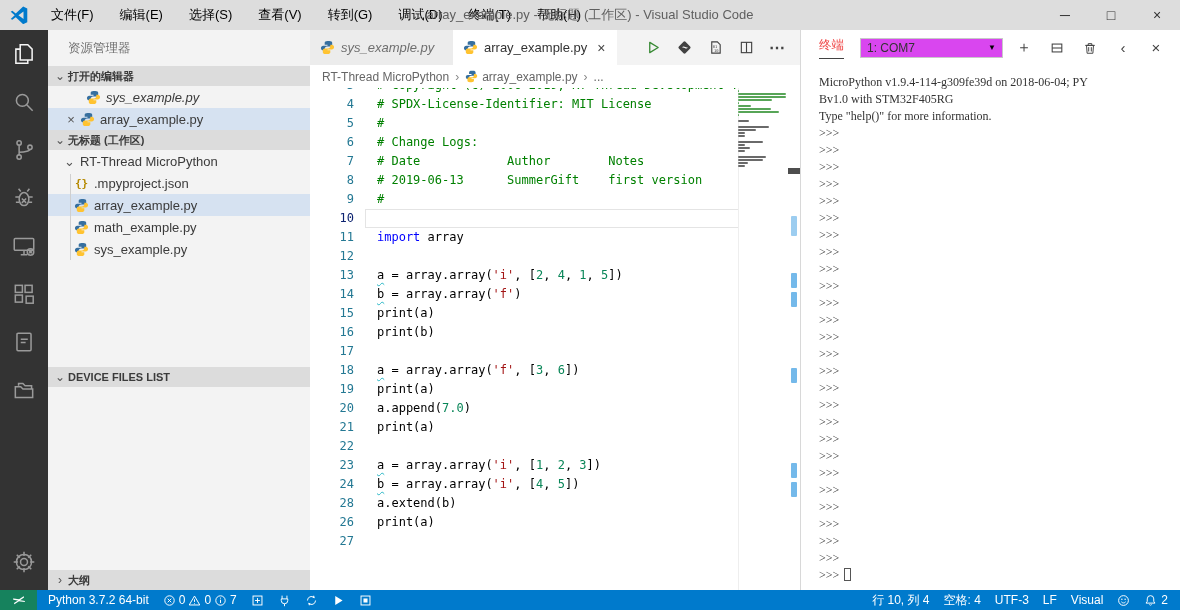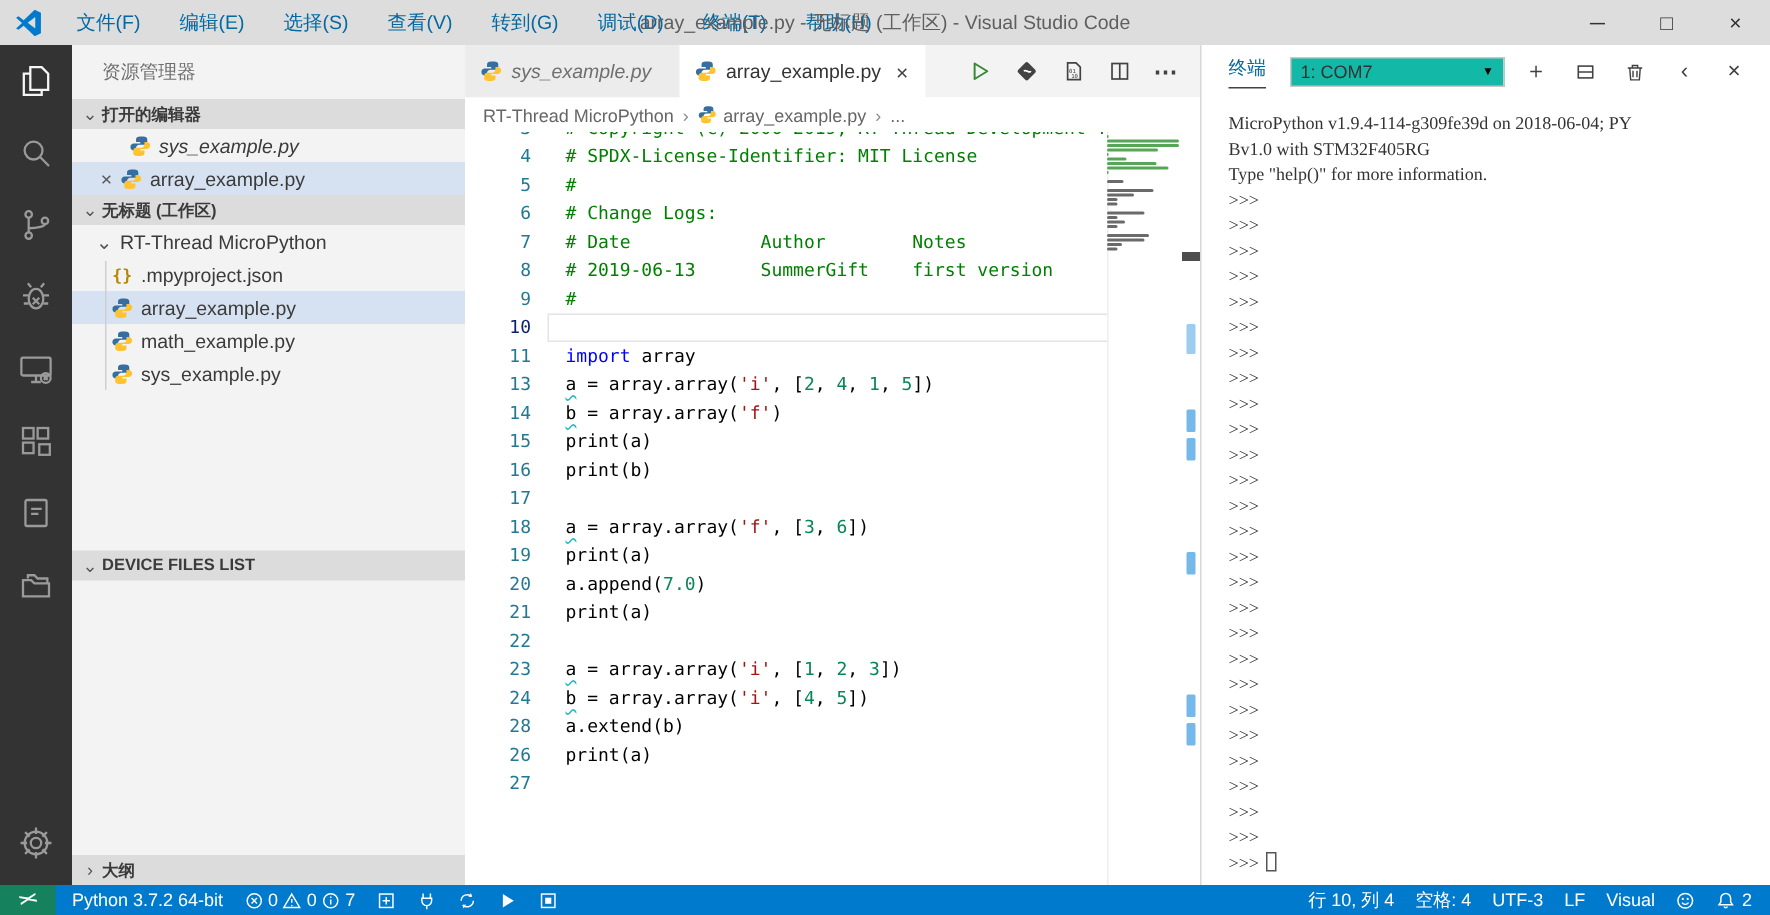--- a/index.html
+++ b/index.html
@@ -2,21 +2,21 @@
 <html><head>
 <meta charset="utf-8">
 <style>
   * { margin:0; padding:0; box-sizing:border-box; }
   html,body { width:1180px; height:610px; overflow:hidden; font-family:"Liberation Sans",sans-serif; background:#fff; }
 
   
   .titlebar { position:absolute; left:0; top:0; width:1180px; height:30px; background:#dddddd; display:flex; align-items:center; }
   .vslogo { width:18px; height:18px; margin:0 10px 0 10px; flex:none; }
   .menus { display:flex; align-items:center; height:100%; }
-  .menu-item { padding:0 13px; font-size:13px; color:#0369a1; line-height:30px; cursor:default;text-align:right; }
+  .menu-item { padding:0 13px; font-size:13px; color:#000000; line-height:30px; cursor:default;text-align:right; }
   .win-title { position:absolute; left:0; right:0; text-align:center; font-size:13px; color:#5f5f5f; pointer-events:none; }
   .win-controls { margin-left:auto; display:flex; height:100%; }
   .win-btn { width:46px; height:100%; display:flex; align-items:center; justify-content:center; font-size:14px; color:#333; }
 
   
   .main { position:absolute; left:0; top:30px; width:1180px; height:560px; display:flex; }
 
   
   .activitybar { width:48px; background:#333333; position:relative; flex:none; }
   .act-icon { width:48px; height:48px; display:flex; align-items:center; justify-content:center; }
@@ -74,22 +74,22 @@
   .mm-bar { height:2px; margin-bottom:1px; border-radius:1px; }
   .mm-band { position:absolute; left:-2px; right:-2px; height:4px; background:#cfe6fa; z-index:-1; }
   .ruler { position:absolute; right:0; top:0; width:10px; bottom:0; }
   .ruler-mark { position:absolute; left:1px; width:6px; background:#74b9ea; border-radius:1px; }
   .ruler-dark { position:absolute; right:-2px; width:14px; height:6px; top:80px; background:#4d4d4d; }
   .editor-border { position:absolute; right:61px; top:0; bottom:0; width:1px; background:#eeeeee; }
 
   
   .panel { width:380px; flex:none; background:#ffffff; border-left:1px solid #d8d8d8; display:flex; flex-direction:column; }
   .panel-header { height:35px; display:flex; align-items:center; flex:none; padding-left:18px; }
-  .panel-tab { font-size:12.5px; color:#0369a1; padding-bottom:4px; border-bottom:1.5px solid #424242; margin-right:16px; }
-  .term-select { width:143px; height:20px; border:1px solid #c8c8c8; background:#14b8a6; font-size:12px; color:#333; display:flex; align-items:center; padding:0 6px; }
+  .panel-tab { font-size:12.5px; color:#ef4444; padding-bottom:4px; border-bottom:1.5px solid #424242; margin-right:16px; }
+  .term-select { width:143px; height:20px; border:1px solid #c8c8c8; background:#d946ef; font-size:12px; color:#333; display:flex; align-items:center; padding:0 6px; }
   .term-select .caret { margin-left:auto; font-size:8px; color:#000; }
   .panel-icons { margin-left:auto; display:flex; align-items:center; gap:17px; padding-right:16px; color:#424242; }
   .p-icon { width:16px; height:16px; display:flex; align-items:center; justify-content:center; font-size:15px; }
   .terminal { flex:1; overflow:hidden; padding:9px 0 0 18px; font-family:Liberation Serif, serif; font-size:12px; color:#333; }
   .t-line { height:17px; line-height:17px; white-space:pre; }
   .t-cursor { display:inline-block; width:7px; height:13px; border:1px solid #555; vertical-align:-2px; margin-left:5px; }
 
   
   .statusbar { position:absolute; left:0; top:590px; width:1180px; height:20px; background:#007acc; color:#fff; display:flex; align-items:center; font-size:12px; }
   .remote { width:37px; height:20px; background:#16825d; display:flex; align-items:center; justify-content:center; font-size:11px; font-weight:bold; letter-spacing:-1px; }
@@ -326,20 +326,21 @@
         <div class="code-content" id="code-content">
             <div class="cl"><span class="ln">3</span><span class="lt"><span class="tok-c"># Copyright (c) 2006-2019, RT-Thread Development Team</span></span></div>
             <div class="cl"><span class="ln">4</span><span class="lt"><span class="tok-c"># SPDX-License-Identifier: MIT License</span></span></div>
             <div class="cl"><span class="ln">5</span><span class="lt"><span class="tok-c">#</span></span></div>
             <div class="cl"><span class="ln">6</span><span class="lt"><span class="tok-c"># Change Logs:</span></span></div>
             <div class="cl"><span class="ln">7</span><span class="lt"><span class="tok-c"># Date            Author        Notes</span></span></div>
             <div class="cl"><span class="ln">8</span><span class="lt"><span class="tok-c"># 2019-06-13      SummerGift    first version</span></span></div>
             <div class="cl"><span class="ln">9</span><span class="lt"><span class="tok-c">#</span></span></div>
             <div class="cl current"><div class="line-box"></div><span class="ln">10</span><span class="lt"></span></div>
             <div class="cl"><span class="ln">11</span><span class="lt"><span class="tok-k">import</span><span class="tok-d"> array</span></span></div>
+            <div class="cl"><span class="ln">12</span><span class="lt"></span></div>
             <div class="cl"><span class="ln">13</span><span class="lt"><span class="tok-v">a</span><span class="tok-d"> = array.array(</span><span class="tok-s">'i'</span><span class="tok-d">, [</span><span class="tok-n">2</span><span class="tok-d">, </span><span class="tok-n">4</span><span class="tok-d">, </span><span class="tok-n">1</span><span class="tok-d">, </span><span class="tok-n">5</span><span class="tok-d">])</span></span></div>
             <div class="cl"><span class="ln">14</span><span class="lt"><span class="tok-v">b</span><span class="tok-d"> = array.array(</span><span class="tok-s">'f'</span><span class="tok-d">)</span></span></div>
             <div class="cl"><span class="ln">15</span><span class="lt"><span class="tok-d">print(a)</span></span></div>
             <div class="cl"><span class="ln">16</span><span class="lt"><span class="tok-d">print(b)</span></span></div>
             <div class="cl"><span class="ln">17</span><span class="lt"></span></div>
             <div class="cl"><span class="ln">18</span><span class="lt"><span class="tok-v">a</span><span class="tok-d"> = array.array(</span><span class="tok-s">'f'</span><span class="tok-d">, [</span><span class="tok-n">3</span><span class="tok-d">, </span><span class="tok-n">6</span><span class="tok-d">])</span></span></div>
             <div class="cl"><span class="ln">19</span><span class="lt"><span class="tok-d">print(a)</span></span></div>
             <div class="cl"><span class="ln">20</span><span class="lt"><span class="tok-d">a.append(</span><span class="tok-n">7.0</span><span class="tok-d">)</span></span></div>
             <div class="cl"><span class="ln">21</span><span class="lt"><span class="tok-d">print(a)</span></span></div>
             <div class="cl"><span class="ln">22</span><span class="lt"></span></div>

